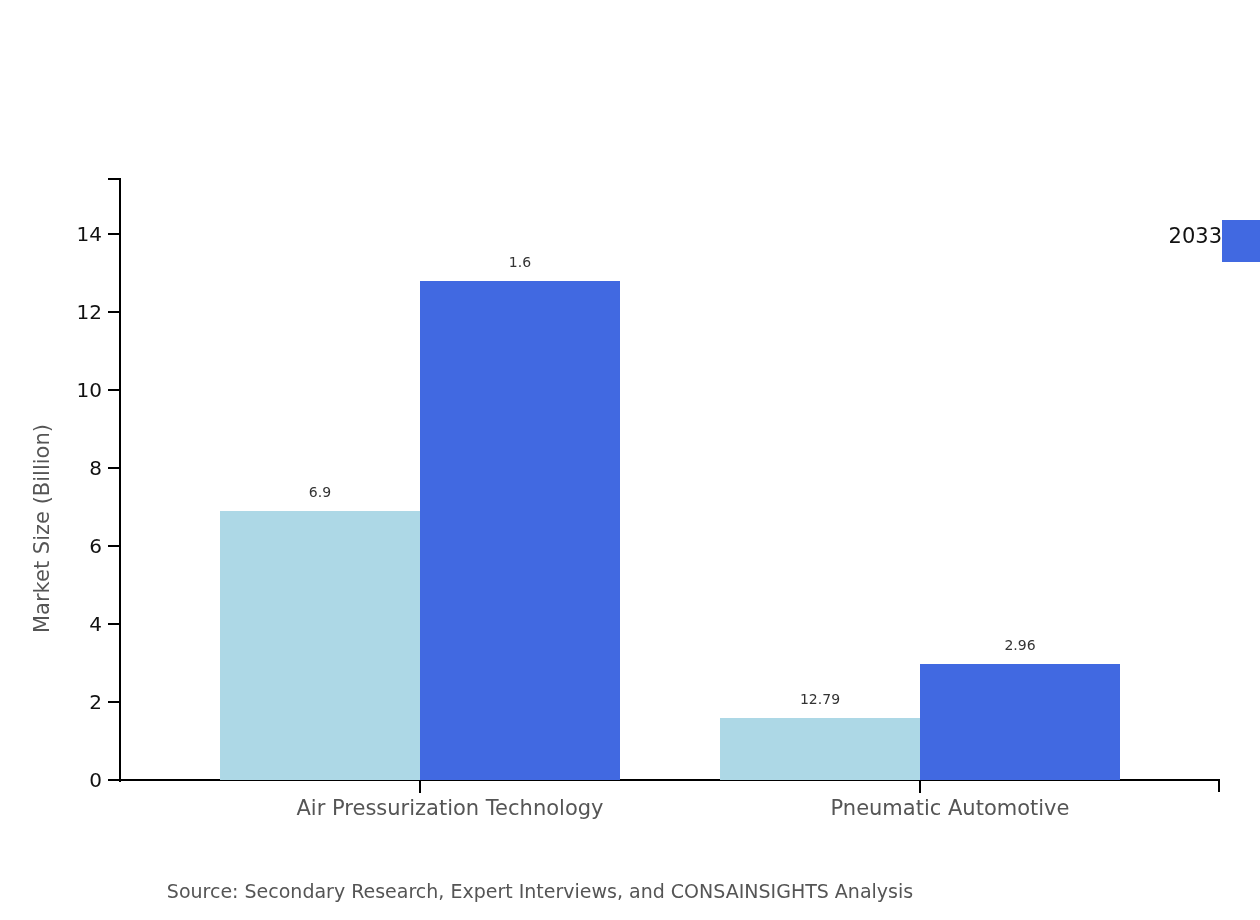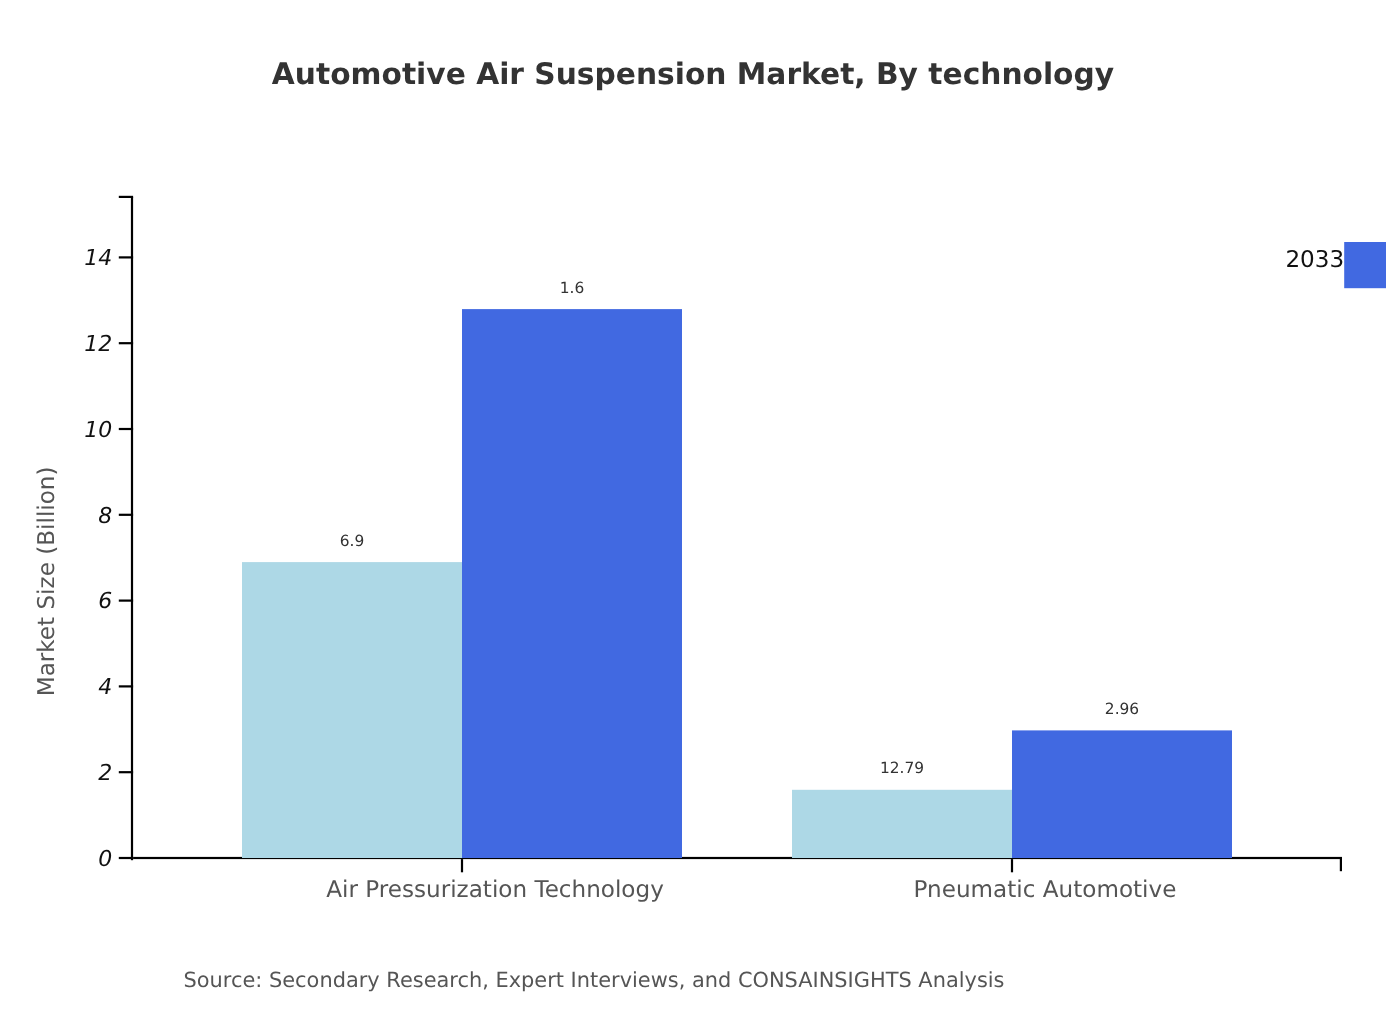--- a/index.html
+++ b/index.html
@@ -83,21 +83,20 @@
     background: #000000;
   }
   .ytick-label {
     position: absolute;
     right: 1158px;  
     text-align: right;
     color: #111111;
     font-size: 20px;
     line-height: 20px;
     white-space: nowrap;
-    font-style: italic;
   }
 
   
   .xtick {
     position: absolute;
     top: 781px;
     width: 2.4px;
     height: 12px;
     background: #000000;
   }
@@ -180,21 +179,20 @@
     font-size: 19px;
     line-height: 26px;
   }
 </style>
 </head>
 <body>
 
 <div id="figure">
 
   <div class="chart-title">
-    <span class="t-line">Automotive Air Suspension Market, By technology</span>
   </div>
 
   <div class="y-spine"></div>
   <div class="y-cap"></div>
   <div class="x-spine"></div>
   <div class="x-cap"></div>
 
   <div class="y-axis-title">Market Size (Billion)</div>
 
   <div id="ytick-layer">

